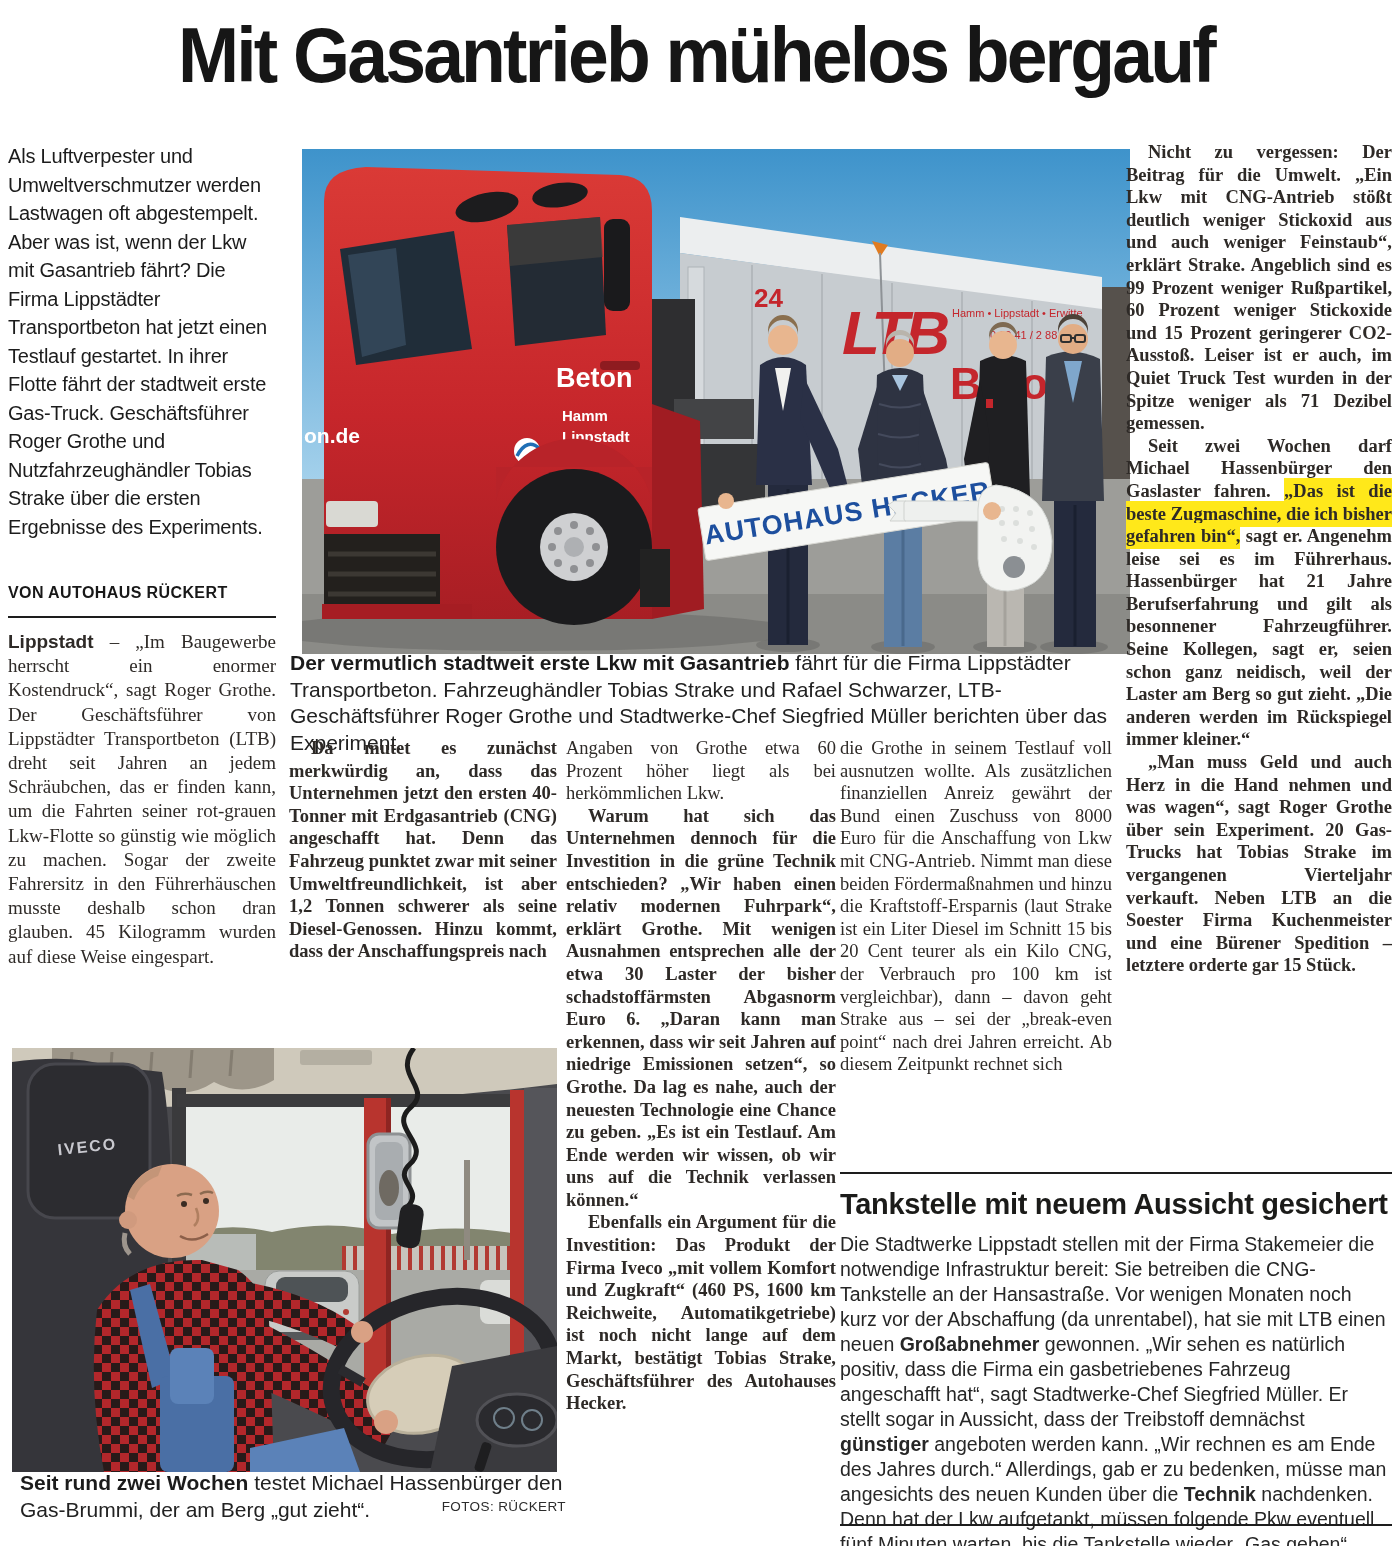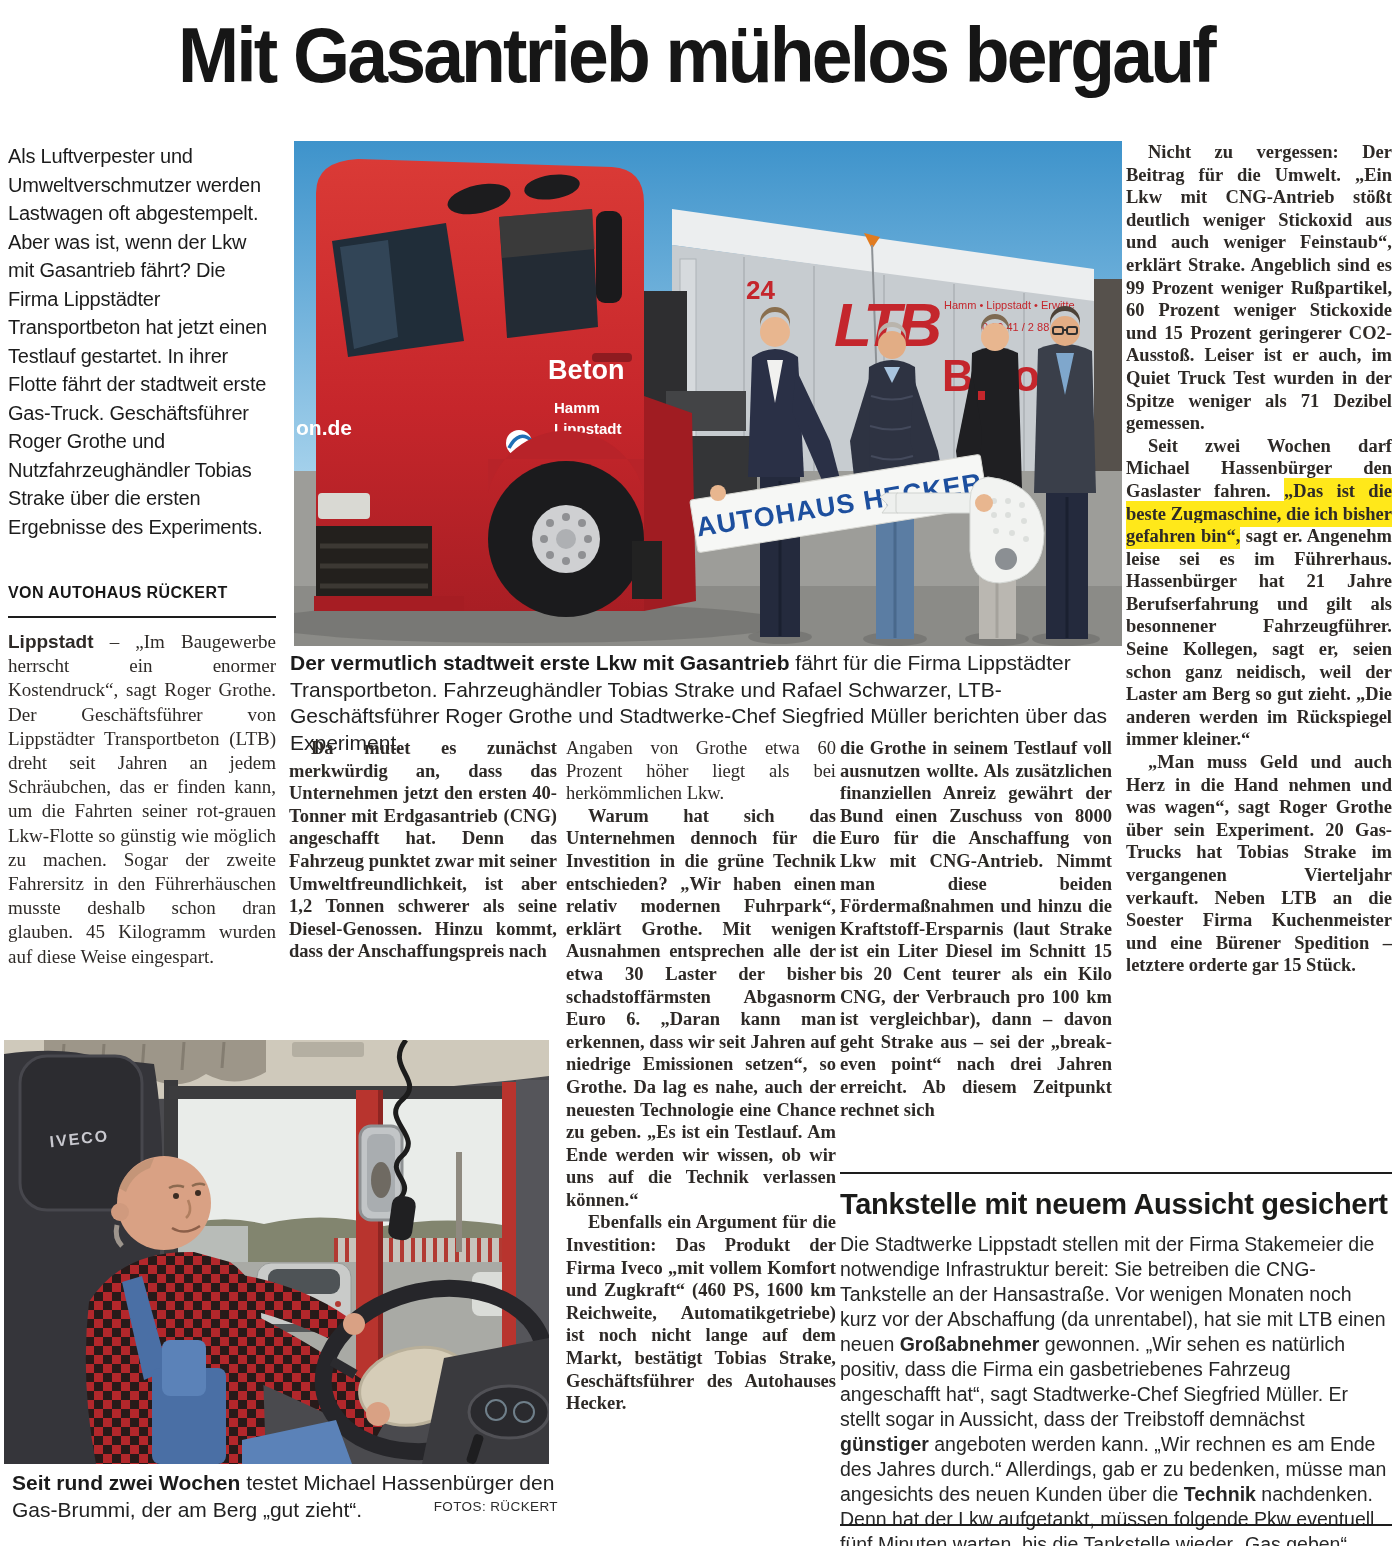--- a/index.html
+++ b/index.html
@@ -26,33 +26,33 @@
   #byline-rule{left:8px;top:616px;width:268px;}
   
   .serif-col{font-family:var(--serif);font-size:18.5px;line-height:22.6px;
     text-align:justify;color:var(--body);overflow:hidden;hyphens:auto;}
   .serif-col p{margin:0;}
   .serif-col p.ind{text-indent:22px;font-weight:bold;}
   #left-body{left:8px;top:630px;width:268px;height:402px;font-size:19px;line-height:24.2px;}
   .lead-city{font-family:var(--sans);font-weight:bold;}
   #col1{left:289px;top:737px;width:268px;height:298px;}
   #col2{left:566px;top:737px;width:270px;height:809px;}
-  #col3{left:840px;top:737px;width:272px;height:428px;font-weight:bold;}
+  #col3{left:840px;top:737px;width:272px;height:428px;}
   #col4{left:1126px;top:141px;width:266px;height:1022px;}
   mark.hl{background:#ffe81a;color:inherit;padding:3px 0;
     -webkit-box-decoration-break:clone;box-decoration-break:clone;}
   
-  figure{margin:4px;}
+  figure{margin:12px;}
   #truck-photo{left:290px;top:137px;width:828px;height:505px;}
   #driver-photo{left:0px;top:1036px;width:545px;height:424px;}
   
   .caption{font-family:var(--sans);font-size:21px;line-height:26.5px;color:#222;}
   .caption b{font-weight:bold;color:#1b1b1b;}
   #main-caption{left:290px;top:650px;width:828px;}
-  #driver-caption{left:4px;top:1470px;width:552px;padding-left:8px;}
+  #driver-caption{left:12px;top:1470px;width:552px;padding-left:8px;}
   #photo-credit{position:absolute;right:6px;bottom:3px;font-size:13.5px;
     letter-spacing:.4px;color:#2c2c2c;}
   
   #box-rule-top{left:840px;top:1172px;width:552px;}
   #box-title{left:840px;top:1188px;width:552px;font-family:var(--sans);font-weight:bold;
     font-size:29px;letter-spacing:-.3px;color:#1b1b19;}
   #box-body{left:840px;top:1232px;width:552px;font-family:var(--sans);font-size:19.5px;
     line-height:25px;color:#262626;}
   #box-body b{font-weight:bold;}
   #box-rule-bottom{left:840px;top:1524px;width:552px;}

